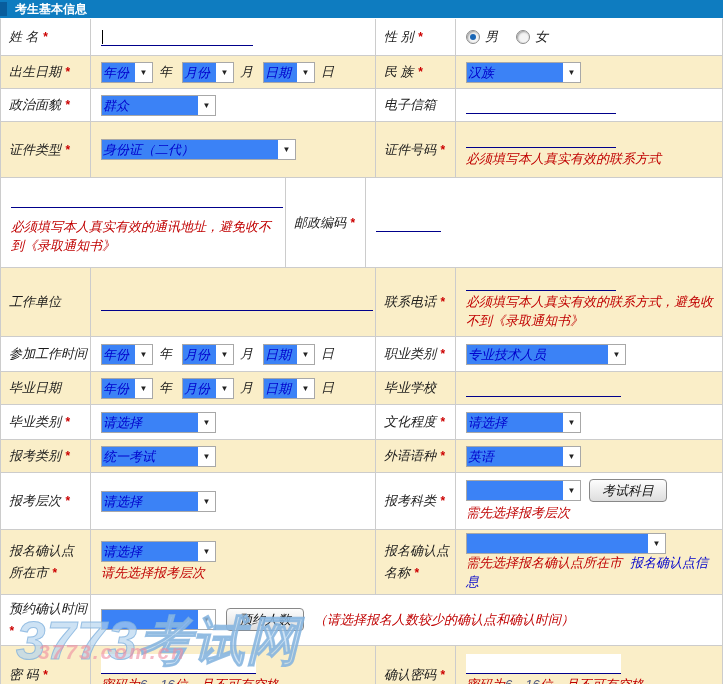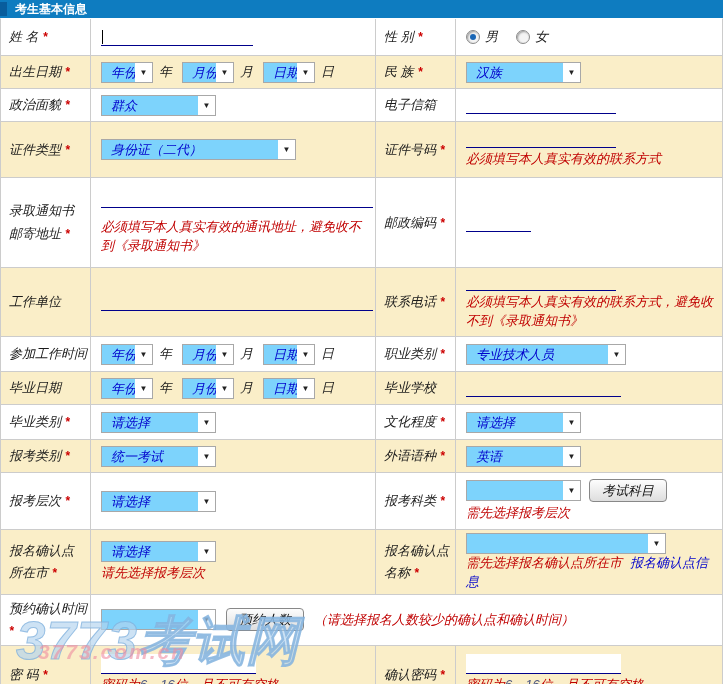--- a/index.html
+++ b/index.html
@@ -25,21 +25,21 @@
 
   .req { color:#cc0000; font-weight:bold; margin-left:4px; font-size:12px; }
   .lbl2 { line-height:1.7; }
 
   .uline { border-bottom:1px solid #00008b; height:18px; display:inline-flex; align-items:center; padding:0 1px; cursor:text; }
   .caret { display:inline-block; width:1px; height:14px; background:#000; }
   .w65{width:65px}.w150{width:150px}.w152{width:152px}.w155{width:155px}.w272{width:272px}
   .pwbox { background:#fff; border-bottom:1px solid #00008b; height:20px; width:155px; cursor:text; }
 
   .sel { display:inline-flex; align-items:stretch; height:21px; border:1px solid #a8a8a8; background:#fff; cursor:pointer; }
-  .sel-text { flex:1; background:#7dd3fc; color:#0000cc; padding:1px 4px 0 9px; white-space:nowrap; overflow:hidden; line-height:18px; }
+  .sel-text { flex:1; background:#3b82f6; color:#0000cc; padding:1px 4px 0 1px; white-space:nowrap; overflow:hidden; line-height:18px; }
   .sel-arrow { width:17px; background:#fff; display:flex; align-items:center; justify-content:center; font-size:8px; color:#222; }
   .sw52{width:52px}.sw115{width:115px}.sw180{width:160px}.sw195{width:195px}.sw200{width:200px}
 
   .dtrip { display:flex; align-items:center; gap:4px; white-space:nowrap; }
   .unit { margin:0 6px 0 2px; }
 
   .hint { color:#c00000; line-height:1.45; margin-top:2px; }
   .hint-range { color:#4a5580; }
   .link { color:#0000cc; cursor:pointer; margin-left:8px; }
   .inline-row { display:flex; align-items:center; gap:8px; }
@@ -169,23 +169,20 @@
           <span>证件号码</span>
           <span class="req">*</span>
         </div>
       <div class="fc2">
         <div class="uline w150"></div>
         <div class="hint">必须填写本人真实有效的联系方式</div>
       </div>
     </div>
 
     <div class="r h90">
-      <div class="lc">
-          <div class="lbl2"><span>录取通知书</span><br><span>邮寄地址</span><span class="req">*</span></div>
-        </div>
       <div class="fc">
         <div class="uline w272" style="margin-bottom:8px"></div>
         <div class="hint" style="width:262px">必须填写本人真实有效的通讯地址，避免收不到《录取通知书》</div>
       </div>
       <div class="lc2">
           <span>邮政编码</span>
           <span class="req">*</span>
         </div>
       <div class="fc2">
           <div class="uline w65"></div>

